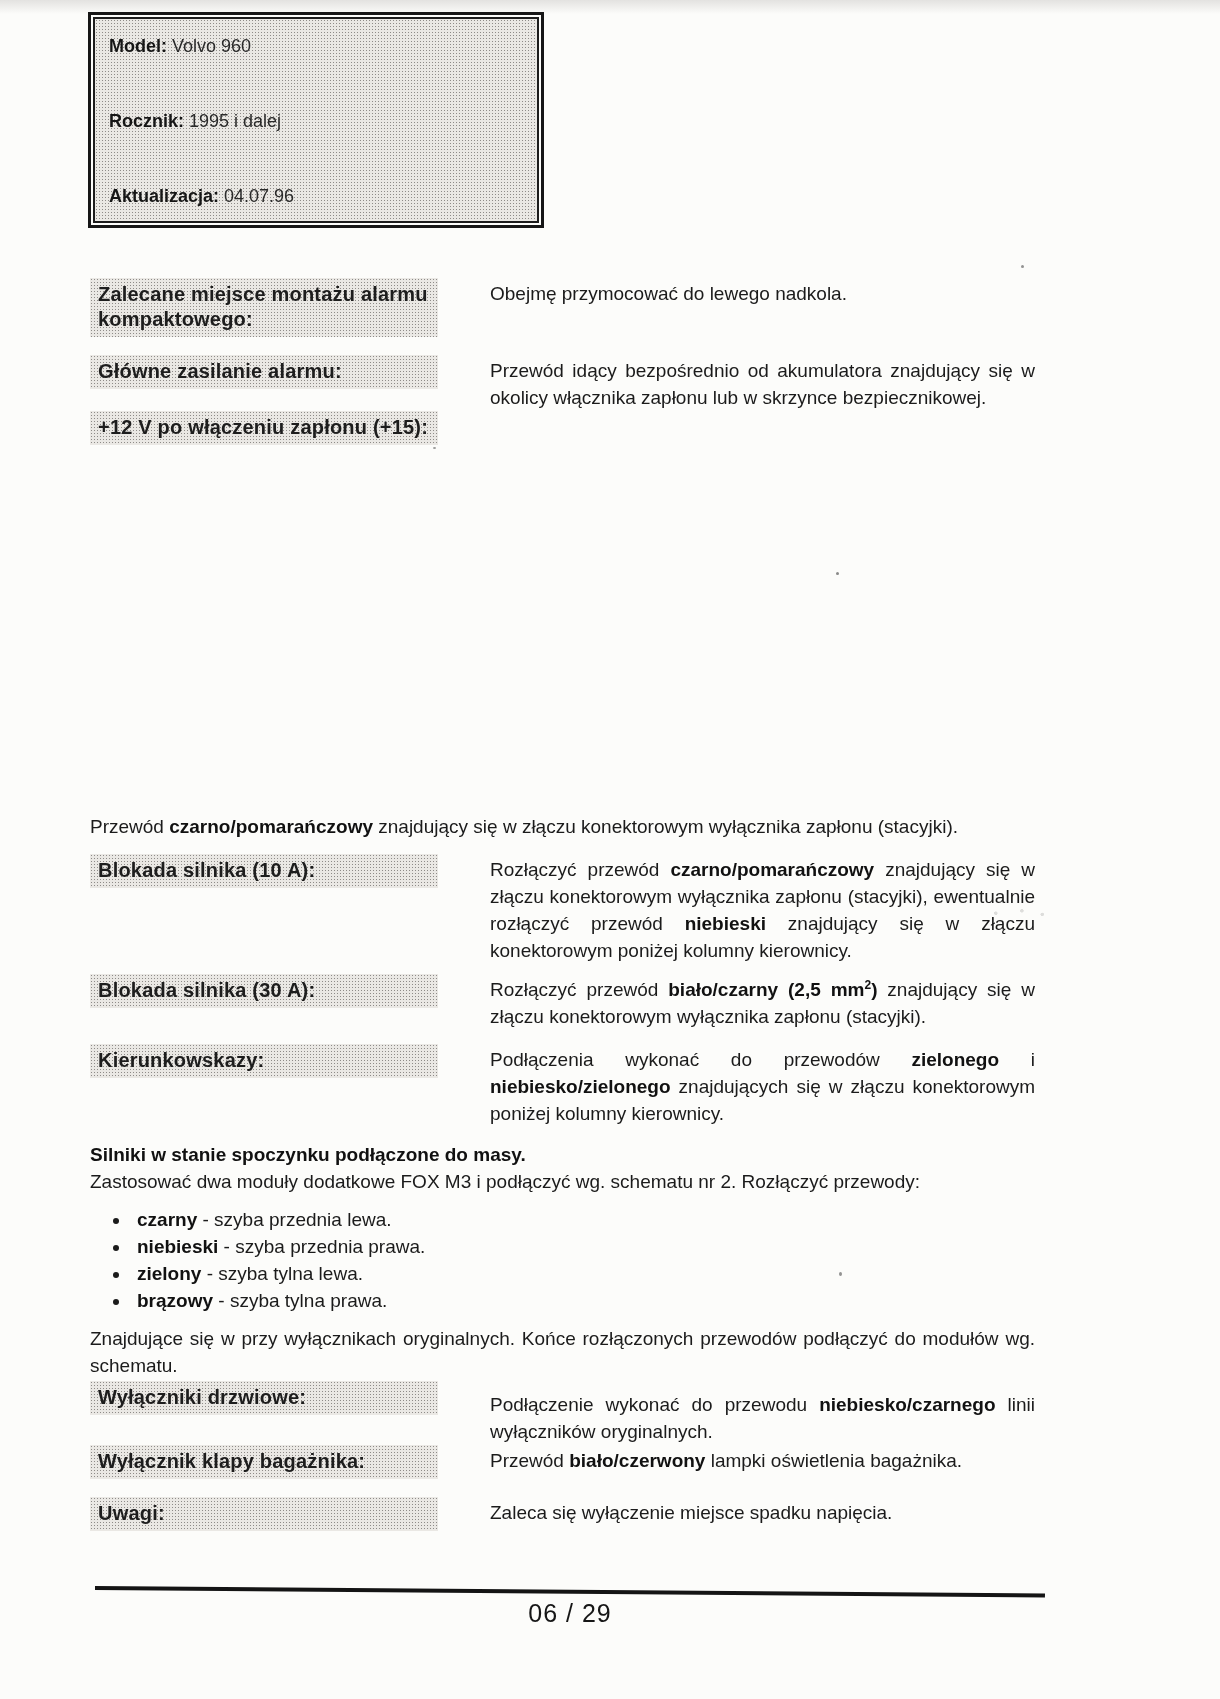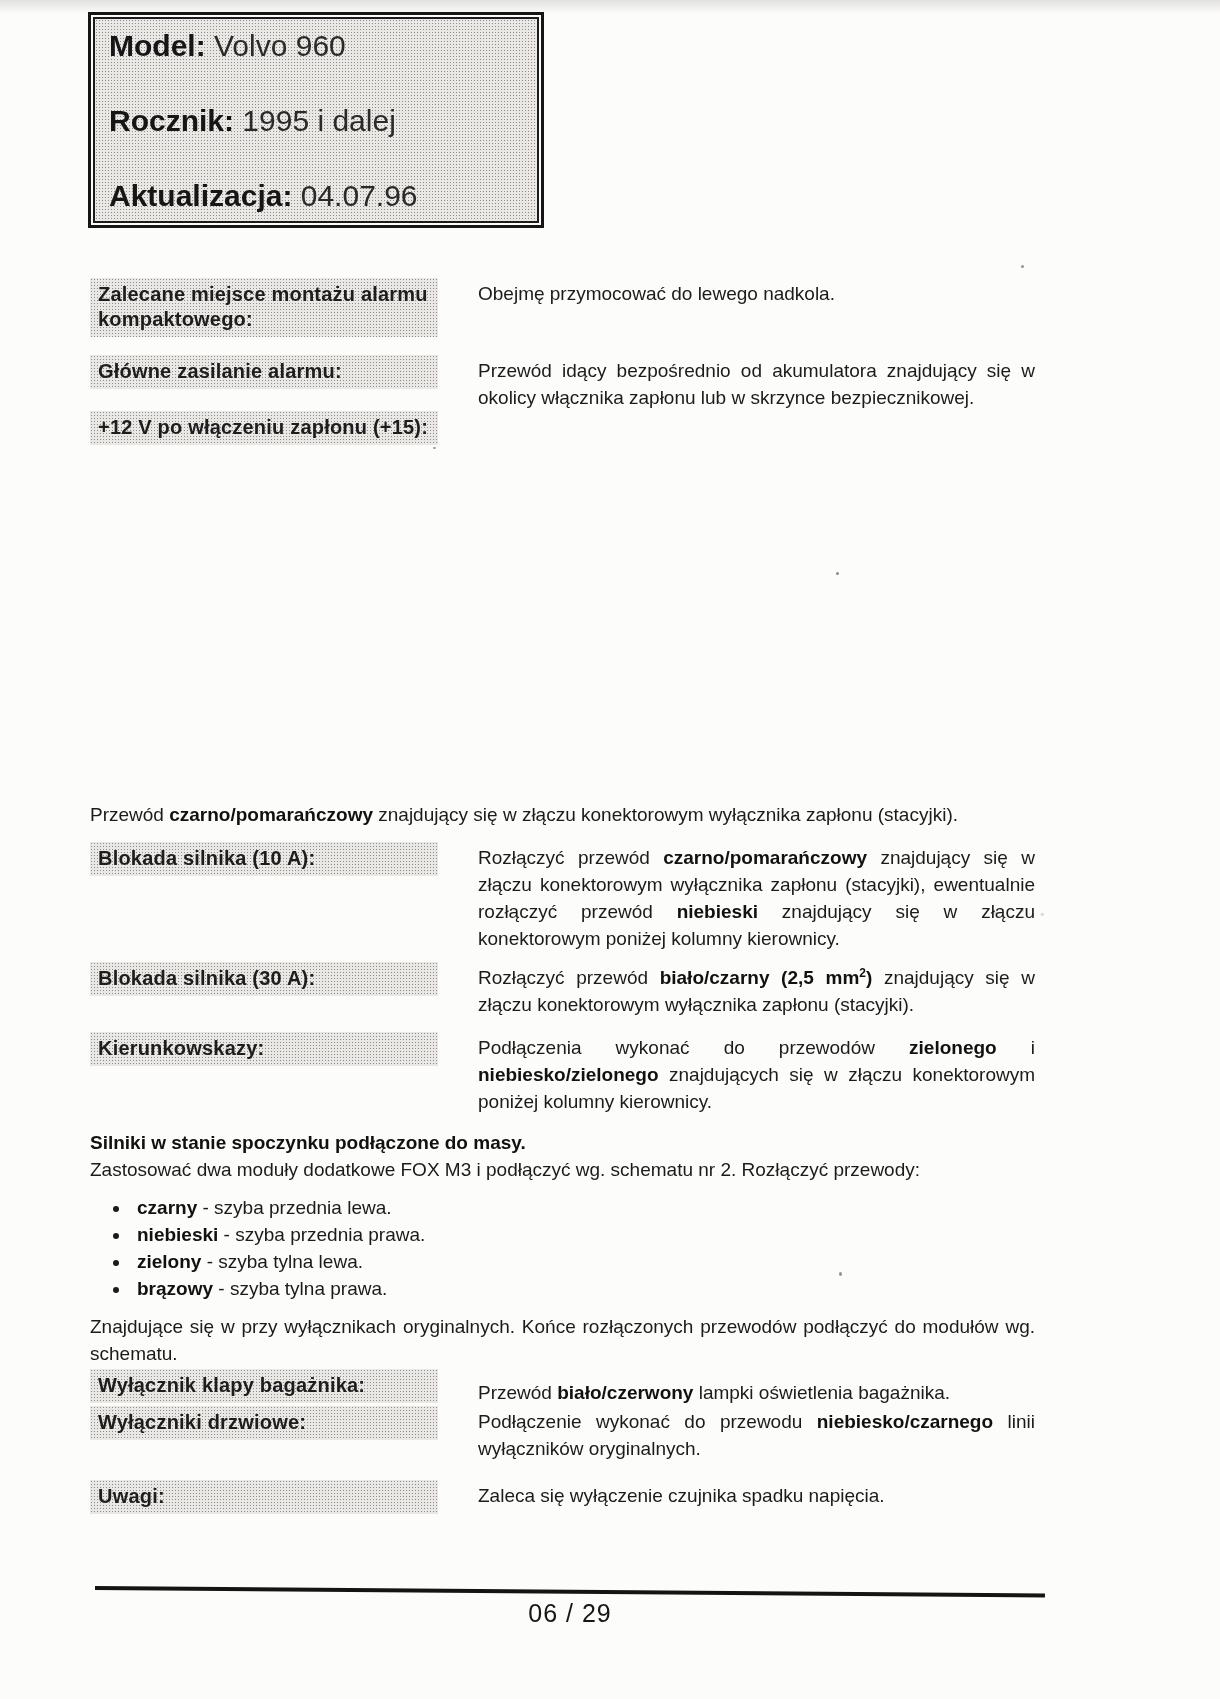--- a/index.html
+++ b/index.html
@@ -17,26 +17,26 @@
   }
   .header-box .inner{
     width:100%;height:100%;box-sizing:border-box;
     border:2px solid #1c1c1c;
     background-color:#eae8e4;
     background-image:radial-gradient(circle,#8e8b88 0.8px, rgba(0,0,0,0) 1px);
     background-size:3px 3px;
     padding:14px 4px 12px 14px;
     display:flex;flex-direction:column;justify-content:space-between;
   }
-  .hrow{font-size:30px;line-height:26px;white-space:nowrap;}
+  .hrow{font-size:18px;line-height:26px;white-space:nowrap;}
   .hlabel{font-weight:700;color:#161616;}
   .hvalue{color:#2a2a2a;}
   
   .sections{position:absolute;left:90px;top:278px;width:945px;}
-  .section{display:flex;align-items:flex-start;gap:40px;}
+  .section{display:flex;align-items:flex-start;gap:52px;}
   .label-col{flex:0 0 348px;width:348px;}
   .label-box{
     background-color:#eae8e4;
     background-image:radial-gradient(circle,#8e8b88 0.8px, rgba(0,0,0,0) 1px);
     background-size:3px 3px;
     font-weight:700;font-size:20px;line-height:25px;color:#1d1d1d;
     padding:4px 8px 5px 8px;box-sizing:border-box;
     letter-spacing:0.2px;
   }
   .content-col{flex:1;padding-top:2px;font-size:19px;line-height:27px;color:#1b1b1b;}
@@ -151,40 +151,40 @@
             <li><span class="b">czarny</span><span> - szyba przednia lewa.</span></li>
             <li><span class="b">niebieski</span><span> - szyba przednia prawa.</span></li>
             <li><span class="b">zielony</span><span> - szyba tylna lewa.</span></li>
             <li><span class="b">brązowy</span><span> - szyba tylna prawa.</span></li>
           </ul>
           <p><span>Znajdujące się w przy wyłącznikach oryginalnych. Końce rozłączonych przewodów podłączyć do modułów wg. schematu.</span></p>
         </div>
       </div>
       <div class="section">
         <div class="label-col">
+          <div class="label-box">Wyłączniki drzwiowe:</div>
+        </div>
+        <div class="content-col">
+          <p><span>Podłączenie wykonać do przewodu </span><span class="b">niebiesko/czarnego</span><span> linii wyłączników oryginalnych.</span></p>
+        </div>
+      </div>
+      <div class="section">
+        <div class="label-col">
           <div class="label-box">Wyłącznik klapy bagażnika:</div>
         </div>
         <div class="content-col">
           <p><span>Przewód </span><span class="b">biało/czerwony</span><span> lampki oświetlenia bagażnika.</span></p>
         </div>
       </div>
       <div class="section">
         <div class="label-col">
-          <div class="label-box">Wyłączniki drzwiowe:</div>
-        </div>
-        <div class="content-col">
-          <p><span>Podłączenie wykonać do przewodu </span><span class="b">niebiesko/czarnego</span><span> linii wyłączników oryginalnych.</span></p>
-        </div>
-      </div>
-      <div class="section">
-        <div class="label-col">
           <div class="label-box">Uwagi:</div>
         </div>
         <div class="content-col">
-          <p><span>Zaleca się wyłączenie czujnika spadku napięcia.</span></p>
+          <p><span>Zaleca się wyłączenie miejsce spadku napięcia.</span></p>
         </div>
       </div>
     </div>
 
   <div class="footer">
     <div class="footer-rule"></div>
     <div class="page-number">06 / 29</div>
   </div>
 
   <div class="speck s1"></div>

